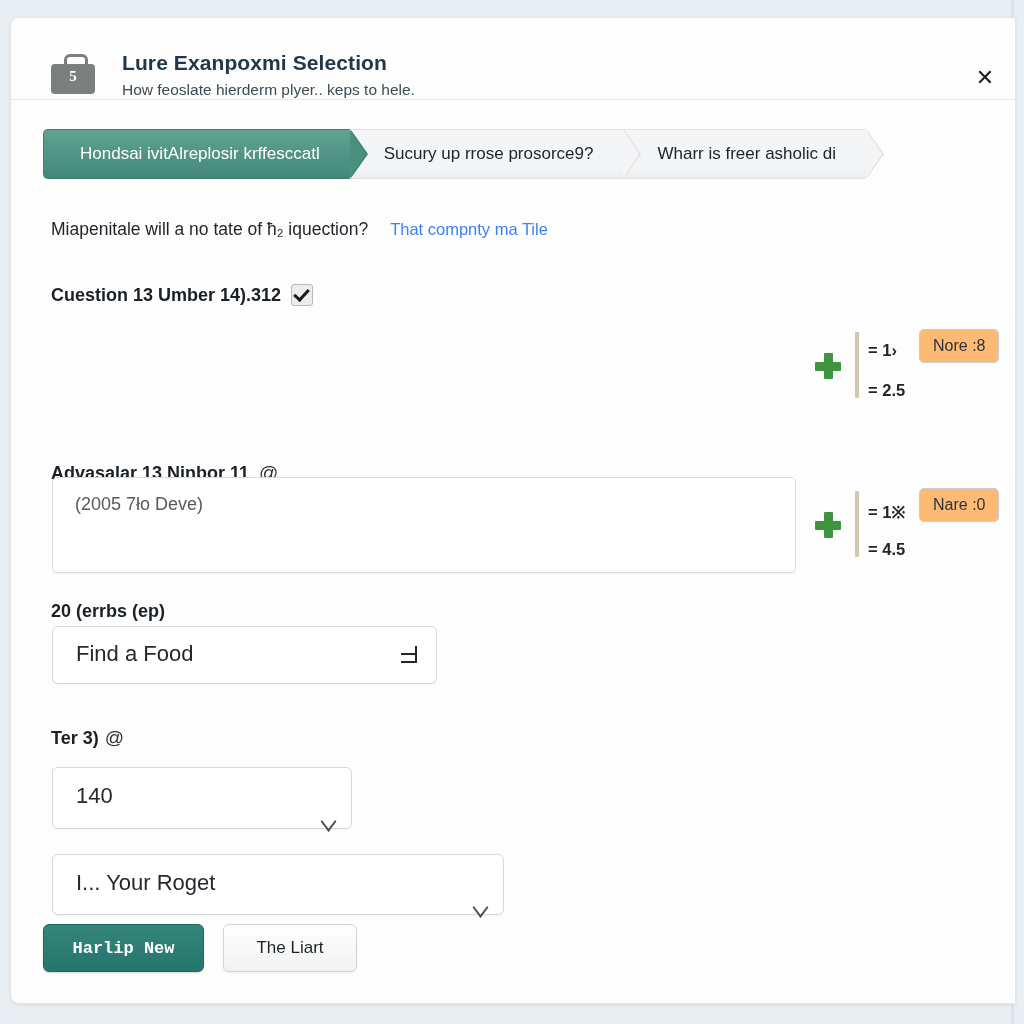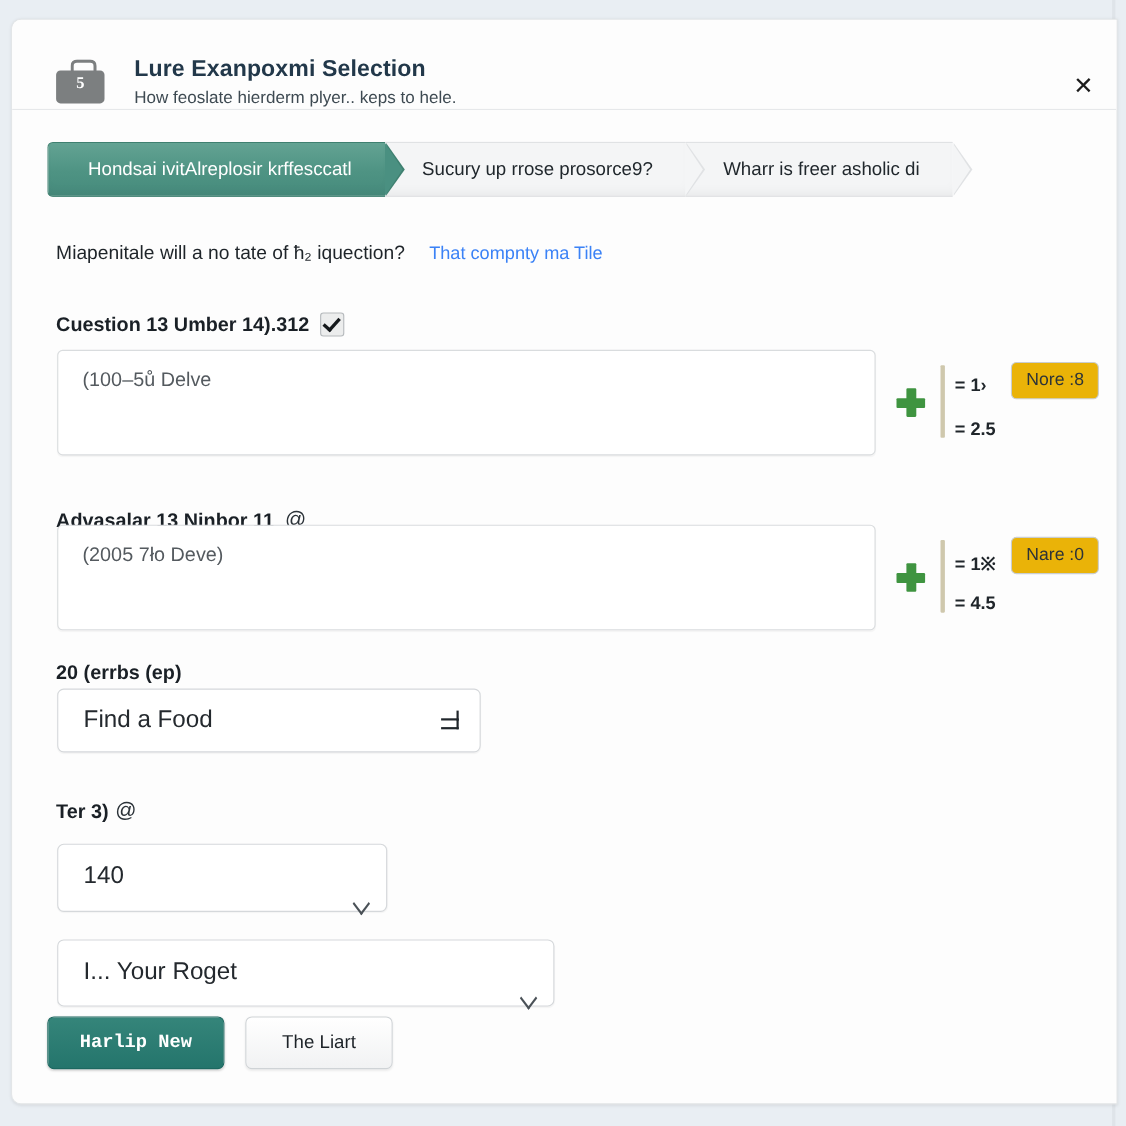--- a/index.html
+++ b/index.html
@@ -136,21 +136,21 @@
     position:absolute;left:49px;top:14px;width:4px;height:66px;
     background:#cfc8ad;border-radius:1px;
   }
   .eq{
     position:absolute;left:62px;font-size:16.5px;font-weight:bold;color:#20262b;
   }
   .eq.one{top:23px;}
   .eq.two{top:63px;}
   .pill{
     position:absolute;left:113px;top:11px;
-    padding:7px 13px;background:#eab308;border:1px solid #c9cdd0;
+    padding:7px 13px;background:#fdba74;border:1px solid #c9cdd0;
     border-radius:5px;font-size:16px;color:#2d3338;cursor:pointer;
   }
   .sel{
     position:absolute;background:#ffffff;
     border:1px solid #d5d8db;border-radius:6px;
     box-shadow:0 1px 1px rgba(0,0,0,.04);
   }
   .sel .val{
     position:absolute;font-size:22px;color:#24292e;
   }
@@ -221,23 +221,20 @@
     </div>
   </div>
 
   <div class="q-line">
     <span>Miapenitale will a no tate of ħ₂ iquection?</span><span class="q-link">That compnty ma Tile</span>
   </div>
 
   <div class="f-label" style="left:40px;top:266px;">
     <span>Cuestion 13 Umber 14).312</span>
     <span class="chk"></span>
-  </div>
-  <div class="txtbox" style="top:300px;">
-    <span>(100–5ů Delve</span>
   </div>
   <div class="side" style="left:795px;top:300px;">
     <div class="plus"></div>
     <div class="vdiv"></div>
     <div class="eq one">= 1›</div>
     <div class="eq two">= 2.5</div>
     <div class="pill">Nore :8</div>
   </div>
 
   <div class="f-label" style="left:40px;top:424px;margin-top:20px;">

